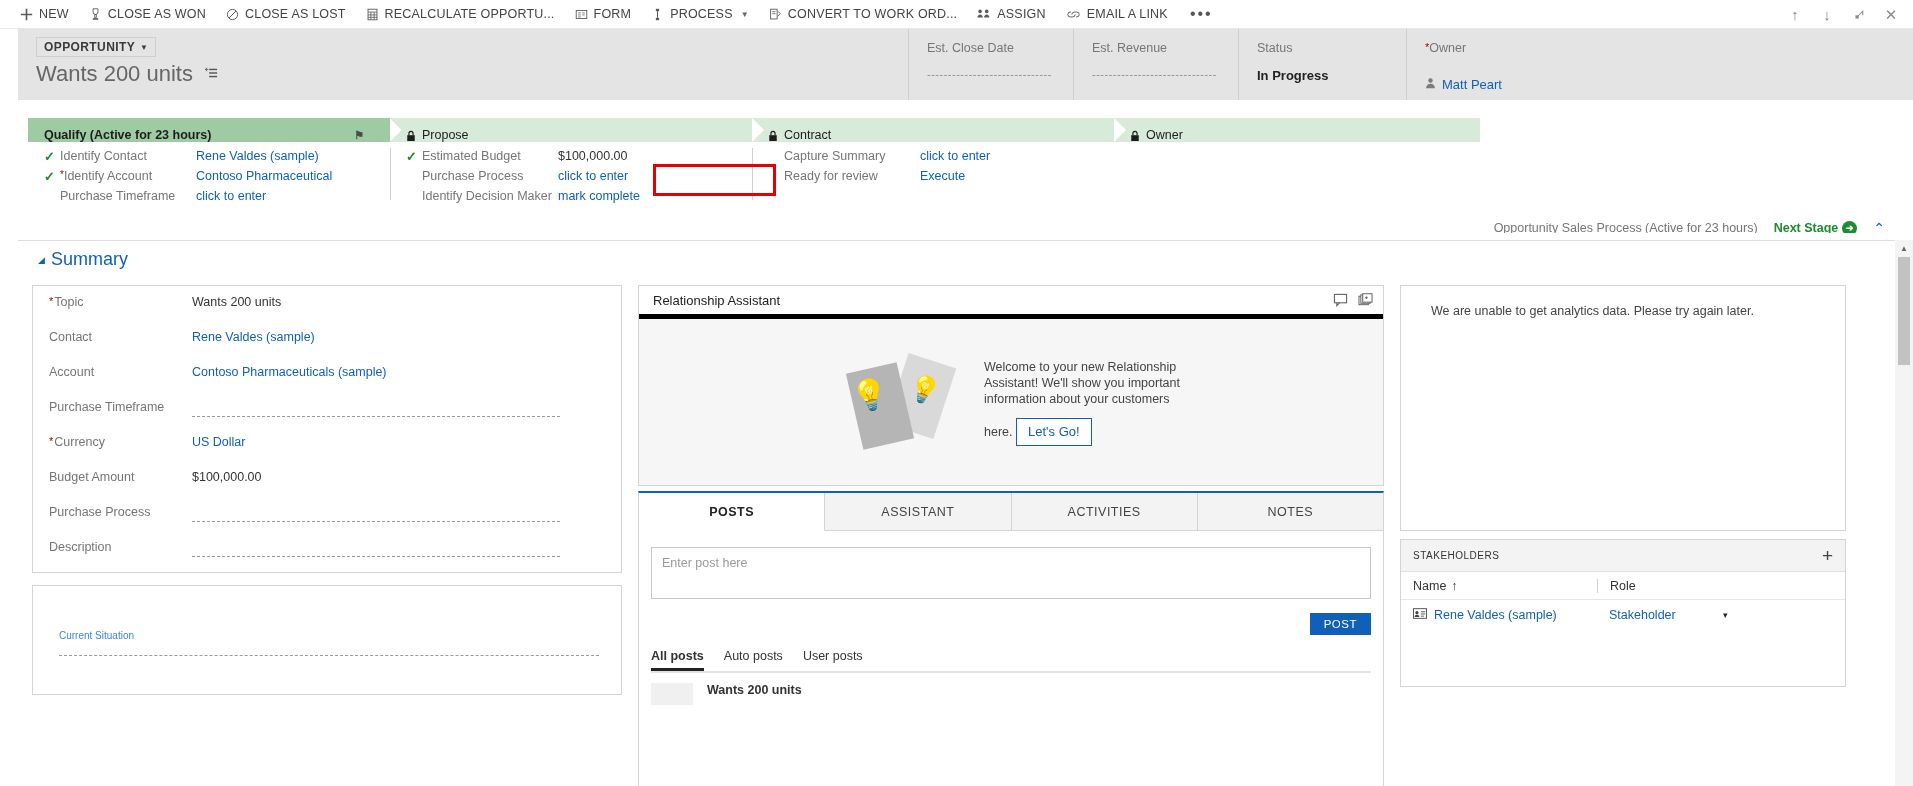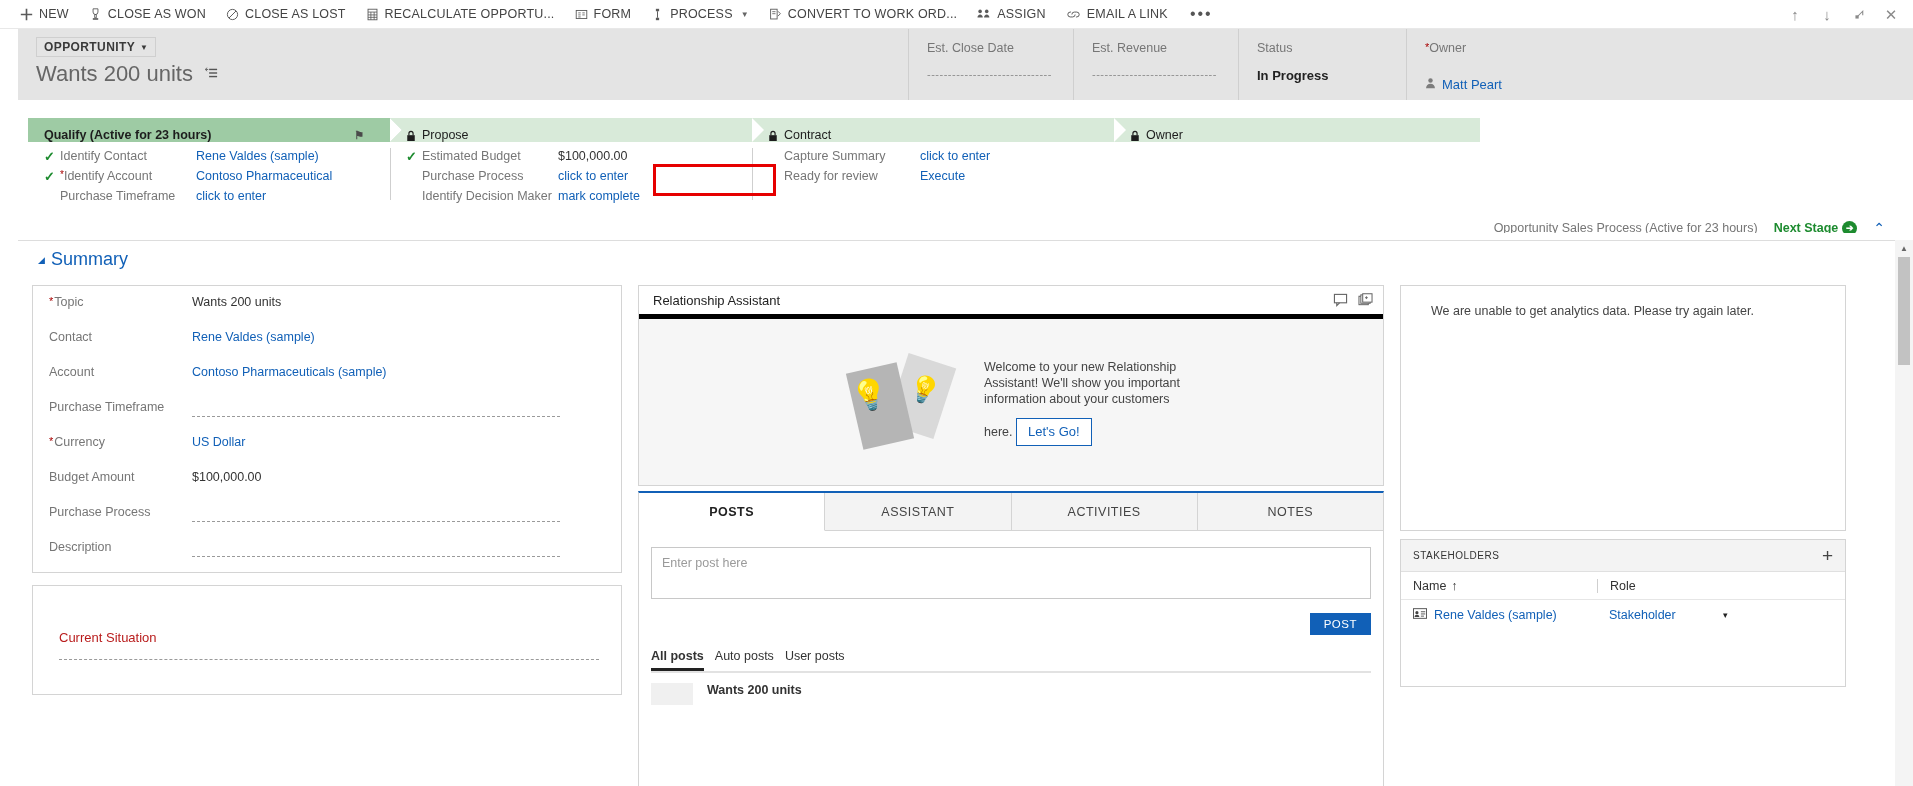--- a/index.html
+++ b/index.html
@@ -121,21 +121,21 @@
   .card { position: absolute; border: 1px solid #d4d4d4; background: #fff; }
   #form-card { top: 44px; left: 14px; width: 590px; height: 288px; }
   .frow { display: flex; align-items: flex-start; height: 35px; padding: 0 16px; }
   .frow .flabel { width: 143px; font-size: 12.5px; color: #767676; padding-top: 9px; }
   .frow .flabel .req { color: #a80000; font-size: 11px; vertical-align: top; margin-right: 1px; }
   .frow .fval { flex: 1; font-size: 12.5px; padding-top: 9px; color: #333; }
   .frow .fval.link { color: #1160b7; cursor: pointer; }
   .fdash { border-bottom: 1px dashed #9a9a9a; height: 1px; margin-top: 16px; width: 368px; }
 
   #situation-card { top: 344px; left: 14px; width: 590px; height: 110px; }
-  .sit-label { font-size: 13px; color: #b91c1c; padding: 44px 0 0 26px; }
+  .sit-label { font-size: 10px; color: #3b82f6; padding: 44px 0 0 26px; }
   .sit-dash { border-bottom: 1px dashed #9a9a9a; margin: 14px 22px 0 26px; }
 
   
   #ra-card { position: absolute; top: 44px; left: 620px; width: 746px; height: 201px; border: 1px solid #d4d4d4; background: #fff; }
   .ra-head { height: 33px; display: flex; align-items: center; padding: 0 10px 0 14px; border-bottom: 5px solid #000000; }
   .ra-title { font-size: 13px; color: #222; flex: 1; }
   .ra-icons { display: flex; gap: 10px; }
   .ra-icons .ic { cursor: pointer; color: #666; display: inline-flex; }
   .ra-body { position: relative; height: 166px; background: #f6f6f6; display: flex; align-items: center; justify-content: center; gap: 26px; }
   .ra-art { position: relative; width: 120px; height: 95px; }
@@ -157,21 +157,21 @@
     background: #f3f3f3; border-right: 1px solid #d4d4d4;
   }
   .ptab:last-child { border-right: none; }
   .ptab.sel { background: #fff; border-bottom: 1px solid #fff; margin-bottom: -1px; color: #222; font-weight: bold; }
   .postbox {
     margin: 16px 12px 0 12px; height: 52px; border: 1px solid #c8c8c8;
     font-size: 12.5px; color: #9a9a9a; padding: 8px 10px; cursor: text;
   }
   .postbtn-row { display: flex; justify-content: flex-end; padding: 14px 12px 0 0; }
   .postbtn { background: #1160b7; color: #fff; font-size: 11.5px; letter-spacing: .5px; padding: 5px 14px; cursor: pointer; }
-  .filterrow { display: flex; gap: 11px; padding: 14px 0 0 12px; font-size: 12.5px; }
+  .filterrow { display: flex; gap: 20px; padding: 14px 0 0 12px; font-size: 12.5px; }
   .filter { color: #333; cursor: pointer; padding-bottom: 5px; }
   .filter.sel { font-weight: bold; border-bottom: 3px solid #222; }
   .filterline { height: 2px; background: #e2e2e2; margin: 0 12px; }
   .postitem { display: flex; gap: 14px; padding: 10px 12px 0 12px; }
   .postthumb { width: 42px; height: 22px; background: #f0f0f0; }
   .posttitle { font-size: 12.5px; font-weight: bold; color: #333; }
 
   
   #analytics-card { position: absolute; top: 44px; left: 1382px; width: 446px; height: 246px; border: 1px solid #d4d4d4; background: #fff; }
   .an-text { font-size: 12.5px; color: #444; padding: 18px 0 0 30px; }

